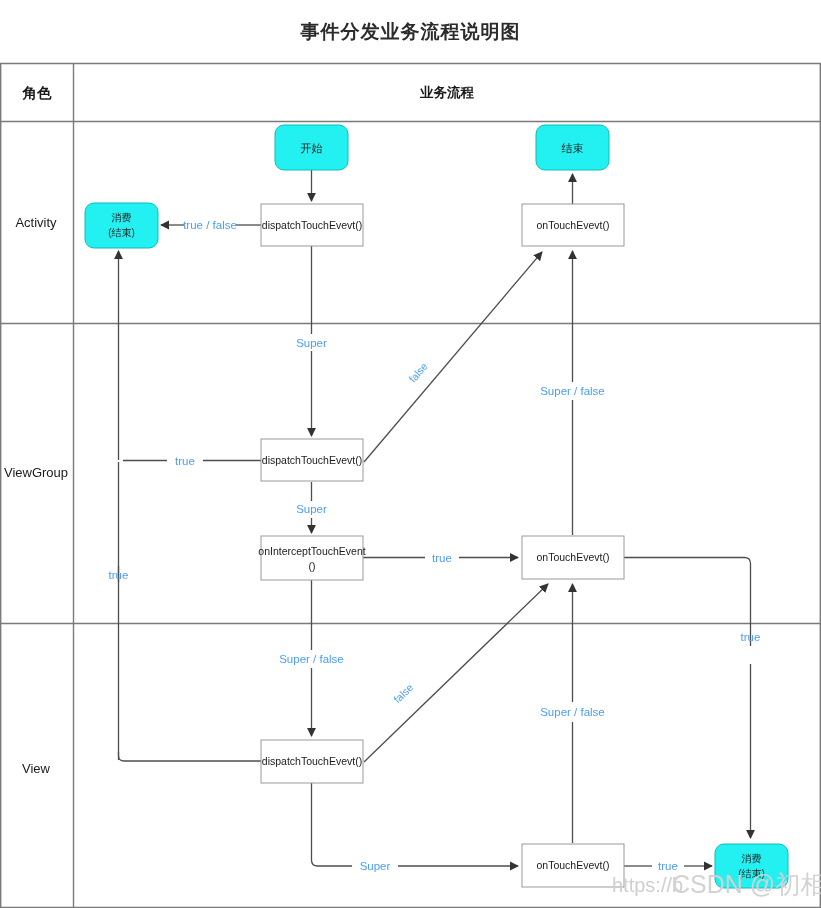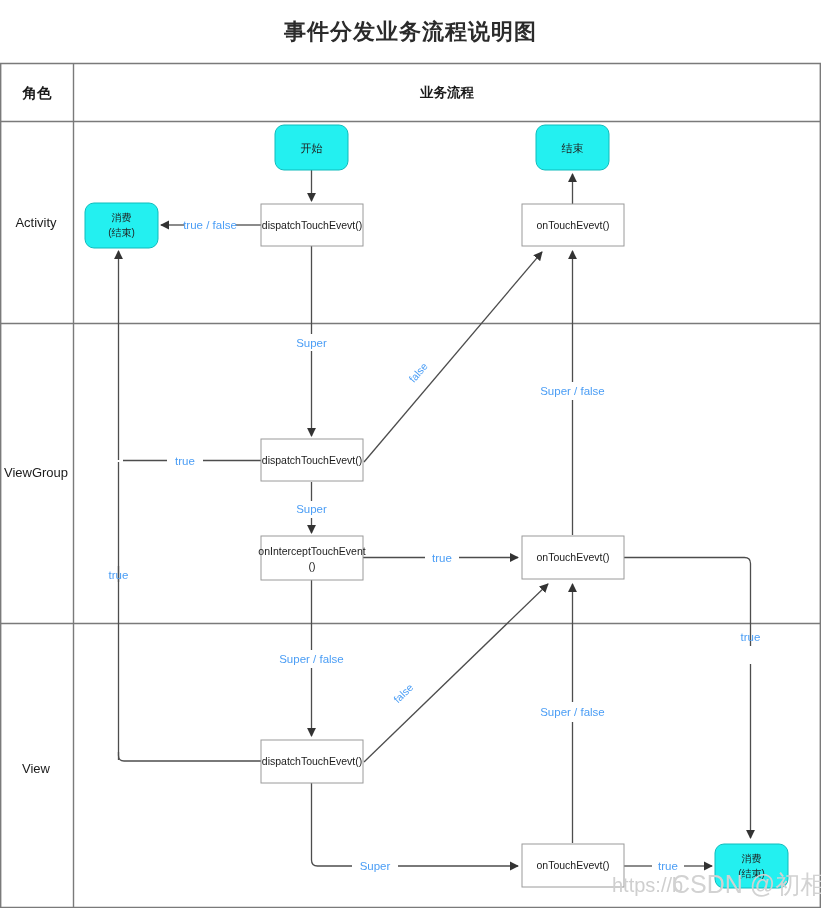--- a/index.html
+++ b/index.html
@@ -6,21 +6,21 @@
   body{
     width:821px;height:908px;
     font-family:"Liberation Sans","DejaVu Sans",sans-serif;
     color:#1a1a1a;
     position:relative;
     overflow:hidden;
   }
   #page-title{
     position:absolute;left:0;top:0;width:821px;height:63px;
     display:flex;align-items:center;justify-content:center;
-    font-size:22px;font-weight:bold;letter-spacing:1px;color:#2b2b2b;
+    font-size:19px;font-weight:bold;letter-spacing:1px;color:#2b2b2b;
   }
   #diagram-svg{position:absolute;left:0;top:0;}
   .wm{
     position:absolute;
     font-family:"Liberation Sans","DejaVu Sans",sans-serif;
     color:#cfcfcf;
     white-space:nowrap;
     pointer-events:none;
   }
   #watermark-url{left:612px;top:874px;font-size:20px;}

